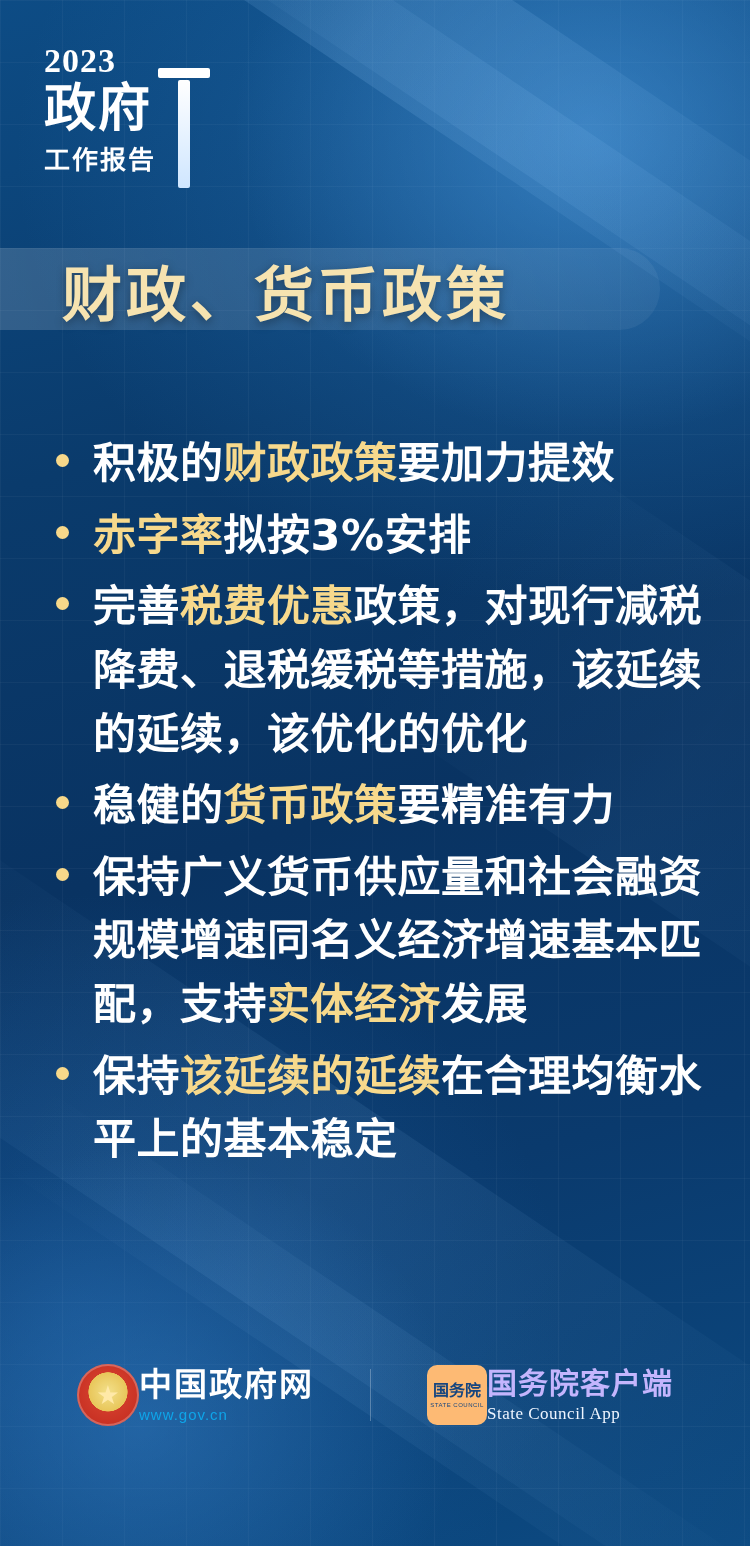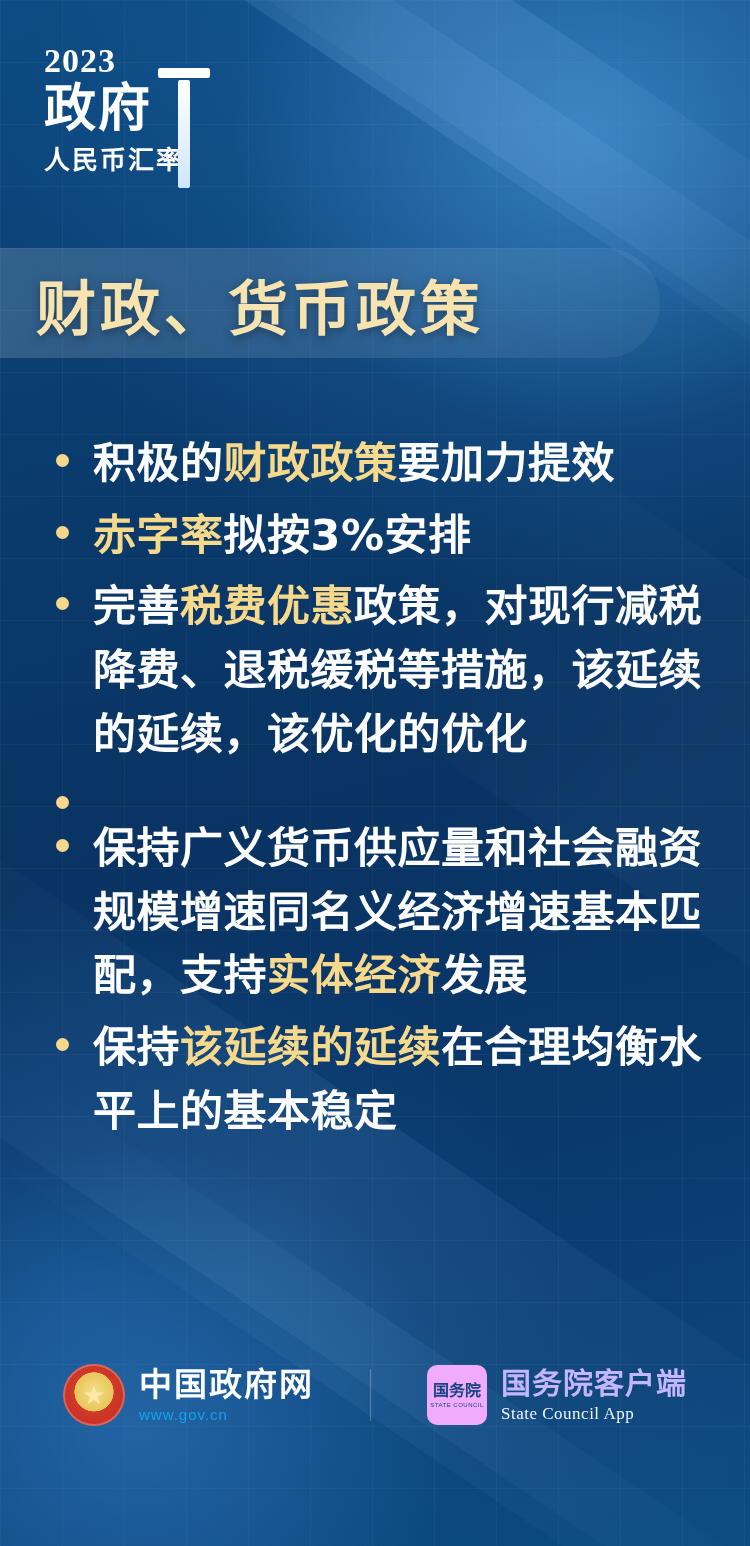--- a/index.html
+++ b/index.html
@@ -71,21 +71,21 @@
     border-radius:2px;
   }
   .logo .bar::before{
     content:""; position:absolute; top:-12px; left:-20px; width:52px; height:10px;
     background:#ffffff; border-radius:2px;
   }
 
   
   .title-pill {
     position:absolute; top:248px; left:0;
-    height:110px; min-width:660px; padding:0 56px 0 36px;
+    height:82px; min-width:660px; padding:0 56px 0 62px;
     display:flex; align-items:center;
     border-top-right-radius:55px; border-bottom-right-radius:55px;
     background:linear-gradient(90deg, rgba(255,255,255,0.16) 0%, rgba(255,255,255,0.10) 60%, rgba(255,255,255,0.05) 100%);
   }
   .title-pill .title-text {
     font-size:60px; font-weight:bold; letter-spacing:4px;
     color:#f6e3b0;
     text-shadow:0 3px 10px rgba(0,0,0,0.35);
     font-family:"DejaVu Sans","Liberation Sans",sans-serif;
   }
@@ -109,21 +109,21 @@
     font-family:"DejaVu Sans","Liberation Sans",sans-serif;
     font-weight:bold;
   }
   .hl { color:#f7d98c; }
 
   
   .footer {
     position:absolute; left:0; right:0; bottom:120px;
     display:flex; align-items:center; justify-content:center; gap:56px;
   }
-  .brand { display:flex; align-items:center; gap:14px; }
+  .brand { display:flex; align-items:center; }
   .emblem {
     width:62px; height:62px; border-radius:50%;
     background:radial-gradient(circle at 50% 45%, #f3e08a 0%, #e8c65a 42%, #d03a2a 43%, #c0281c 100%);
     position:relative;
     box-shadow:0 0 0 2px rgba(255,255,255,0.25) inset;
   }
   .emblem::after{
     content:"★"; position:absolute; inset:0; display:flex; align-items:center; justify-content:center;
     color:#ffe9a8; font-size:26px; line-height:1;
   }
@@ -131,21 +131,21 @@
     font-size:33px; font-weight:bold; color:#ffffff; letter-spacing:2px; line-height:1.1;
     font-family:"DejaVu Sans","Liberation Sans",sans-serif;
   }
   .brand-txt .en {
     font-size:15px; color:#0ea5e9; letter-spacing:1px; margin-top:3px;
     font-family:"Liberation Sans",sans-serif;
   }
   .divider { width:1px; height:52px; background:rgba(255,255,255,0.28); }
   .appmark {
     width:60px; height:60px; border-radius:10px;
-    background:#f0abfc; display:flex; align-items:center; justify-content:center;
+    background:#fdba74; display:flex; align-items:center; justify-content:center;
     flex-direction:column; color:#17467f;
   }
   .appmark .t1 { font-size:16px; font-weight:bold; letter-spacing:0; line-height:1;
     font-family:"DejaVu Sans","Liberation Sans",sans-serif;}
   .appmark .t2 { font-size:6px; margin-top:3px; letter-spacing:0.5px;
     font-family:"Liberation Sans",sans-serif;}
   .app-txt .cn2 {
     font-size:30px; font-weight:bold; color:#c4b5fd; letter-spacing:1px; line-height:1.1;
     font-family:"DejaVu Sans","Liberation Sans",sans-serif;
   }
@@ -165,21 +165,21 @@
   <div class="beam b2"></div>
   <div class="beam b5"></div>
   <div class="beam b3"></div>
   <div class="beam b4"></div>
 </div>
 
 <div class="logo">
   <div class="bar"></div>
   <div class="year">2023</div>
   <div class="gov">政府</div>
-  <div class="sub">人民币汇率</div>
+  <div class="sub">工作报告</div>
 </div>
 
 <div class="title-pill">
   <div class="title-text">财政、货币政策</div>
 </div>
 
 <div class="list">
     <div class="item">
       <span class="dot"></span>
       <div class="item-text"><span>积极的</span><span class="hl">财政政策</span><span>要加力提效</span></div>
@@ -187,20 +187,21 @@
     <div class="item">
       <span class="dot"></span>
       <div class="item-text"><span class="hl">赤字率</span><span>拟按3%安排</span></div>
     </div>
     <div class="item">
       <span class="dot"></span>
       <div class="item-text"><span>完善</span><span class="hl">税费优惠</span><span>政策，对现行减税降费、退税缓税等措施，该延续的延续，该优化的优化</span></div>
     </div>
     <div class="item">
       <span class="dot"></span>
+      <div class="item-text"><span>稳健的</span><span class="hl">货币政策</span><span>要精准有力</span></div>
     </div>
     <div class="item">
       <span class="dot"></span>
       <div class="item-text"><span>保持广义货币供应量和社会融资规模增速同名义经济增速基本匹配，支持</span><span class="hl">实体经济</span><span>发展</span></div>
     </div>
     <div class="item">
       <span class="dot"></span>
       <div class="item-text"><span>保持</span><span class="hl">该延续的延续</span><span>在合理均衡水平上的基本稳定</span></div>
     </div>
   </div>

